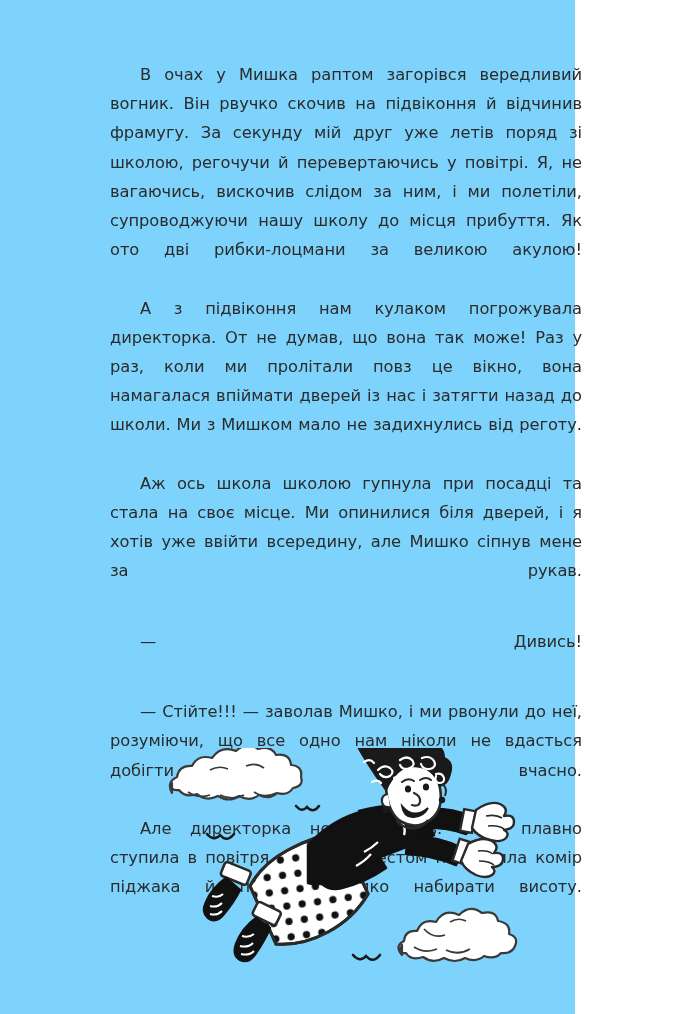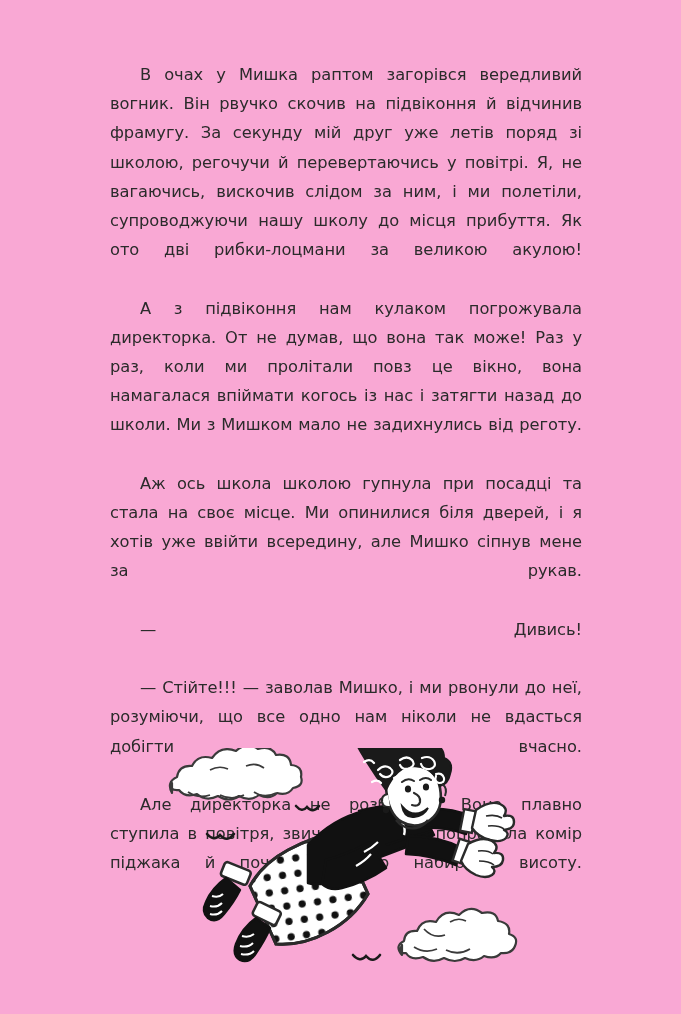--- a/index.html
+++ b/index.html
@@ -11,23 +11,23 @@
   body {
     width: 681px;
     height: 1014px;
     overflow: hidden;
     font-family: "DejaVu Sans", "Liberation Sans", sans-serif;
     color: #231f20;
   }
 
   .page {
     position: relative;
-    width: 681px;
+    width: 575px;
     height: 1014px;
-    background: #f9a8d4;
+    background: #7dd3fc;
     box-sizing: border-box;
   }
 
   .text-block {
     position: absolute;
     left: 110px;
     top: 60px;
     width: 472px;
   }
 
@@ -39,20 +39,21 @@
     font-size: 16.3px;
     line-height: 29.2px;
     letter-spacing: -0.05px;
     word-spacing: 0.2px;
     color: #2b2b2b;
     -webkit-font-smoothing: antialiased;
   }
 
   .para.dash {
     text-indent: 30px;
+    margin-top: 12px;
   }
 
   .para:last-child {
     margin-bottom: 0;
   }
 
   
   .para::after {
     content: "";
     display: inline-block;
@@ -73,21 +74,21 @@
     height: 100%;
   }
 </style>
 </head>
 <body>
 
 <div class="page">
 
   <div class="text-block">
     <p class="para">В очах у Мишка раптом загорівся вередливий вогник. Він рвучко скочив на підвіконня й відчинив фрамугу. За секунду мій друг уже летів поряд зі школою, регочучи й перевертаючись у повітрі. Я, не вагаючись, вискочив слідом за ним, і ми полетіли, супроводжуючи нашу школу до місця прибуття. Як ото дві рибки-лоцмани за великою акулою!</p>
-    <p class="para">А з підвіконня нам кулаком погрожувала директорка. От не думав, що вона так може! Раз у раз, коли ми пролітали повз це вікно, вона намагалася впіймати когось із нас і затягти назад до школи. Ми з Мишком мало не задихнулись від реготу.</p>
+    <p class="para">А з підвіконня нам кулаком погрожувала директорка. От не думав, що вона так може! Раз у раз, коли ми пролітали повз це вікно, вона намагалася впіймати дверей із нас і затягти назад до школи. Ми з Мишком мало не задихнулись від реготу.</p>
     <p class="para">Аж ось школа школою гупнула при посадці та стала на своє місце. Ми опинилися біля дверей, і я хотів уже ввійти всередину, але Мишко сіпнув мене за рукав.</p>
     <p class="para dash">— Дивись!</p>
     <p class="para dash">— Стійте!!! — заволав Мишко, і ми рвонули до неї, розуміючи, що все одно нам ніколи не вдасться добігти вчасно.</p>
     <p class="para">Але директорка не розбилась. Вона плавно ступила в повітря, звичним жестом поправила комір піджака й почала стрімко набирати висоту.</p>
   </div>
 
   <div class="illustration">
     <svg viewBox="0 0 400 252" xmlns="http://www.w3.org/2000/svg" aria-hidden="true">
       <defs>
         <pattern id="dots" width="15.5" height="15.5" patternUnits="userSpaceOnUse" patternTransform="rotate(-8)">

